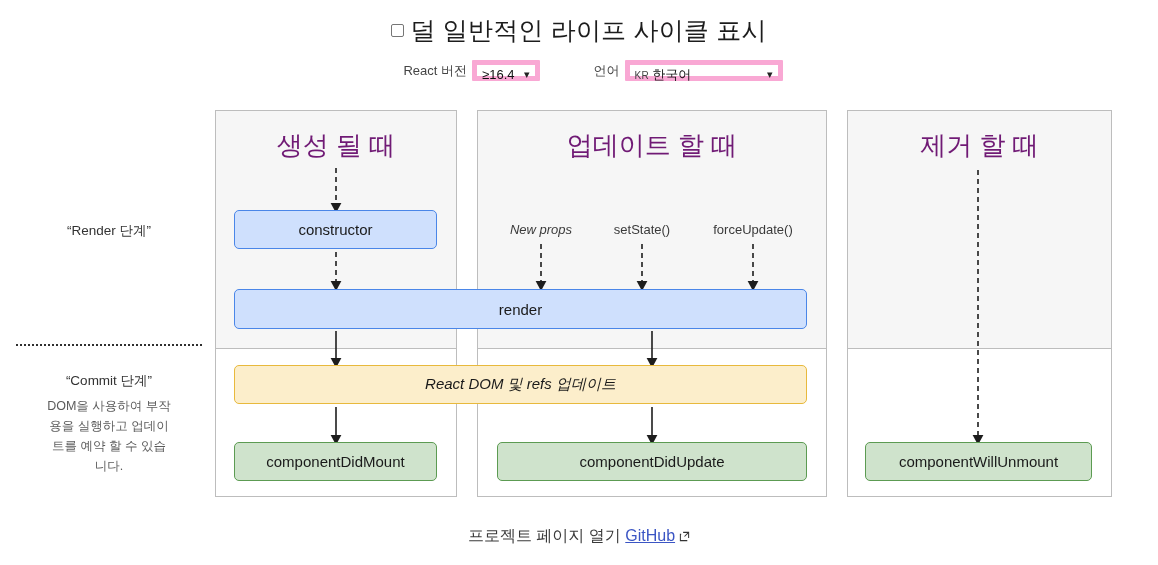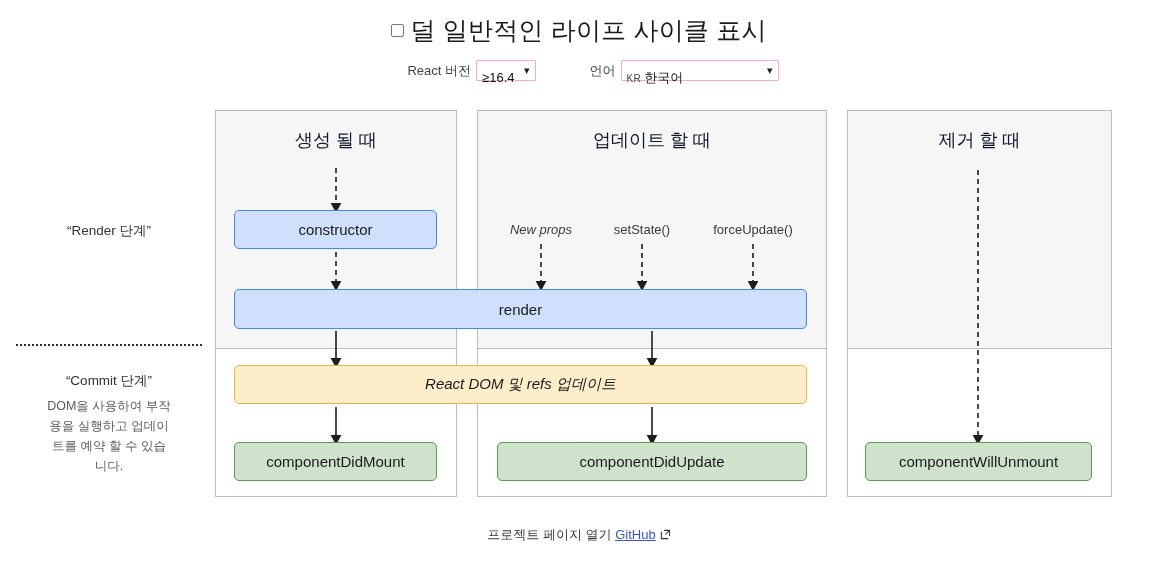--- a/index.html
+++ b/index.html
@@ -59,28 +59,28 @@
     display: inline-block;
     vertical-align: middle;
     margin-right: 5px;
     color: #444444;
     font-size: 13px;
     padding-left: 28px;
   }
   .select-box {
     display: inline-block;
     vertical-align: middle;
-    border: 1px solid #f9a8d4;
+    border: 5px solid #f9a8d4;
     background: #ffffff;
     box-sizing: border-box;
     height: 21px;
     line-height: 19px;
     font-size: 13px;
     color: #111111;
-    padding: 7px 20px 0 5px;
+    padding: 0 20px 0 5px;
     position: relative;
     border-radius: 1px;
   }
   .select-box.wide { width: 158px; text-align: left; }
   .select-box .caret {
     position: absolute;
     right: 5px;
     top: 0;
     line-height: 19px;
     font-size: 11px;
@@ -118,22 +118,22 @@
     background: #f6f6f6;
     border-bottom: 1px solid #bdbdbd;
     box-sizing: border-box;
   }
   .panel-title {
     position: absolute;
     left: 0;
     right: 0;
     top: 17px;
     text-align: center;
-    font-size: 18px;
-    color: #0f172a;
+    font-size: 26px;
+    color: #701a75;
     font-weight: 400;
   }
 
   
   .legend {
     position: absolute;
     left: 14px;
     width: 190px;
     text-align: center;
   }
@@ -203,21 +203,21 @@
     z-index: 3;
   }
 
   
   .footer {
     position: absolute;
     left: 0;
     top: 526px;
     width: 1158px;
     text-align: center;
-    font-size: 13px;
+    font-size: 16px;
     color: #3a3a3a;
     white-space: nowrap;
   }
   .footer a {
     color: #3b55c4;
     text-decoration: underline;
   }
   .ext-icon {
     display: inline-block;
     vertical-align: -1px;

